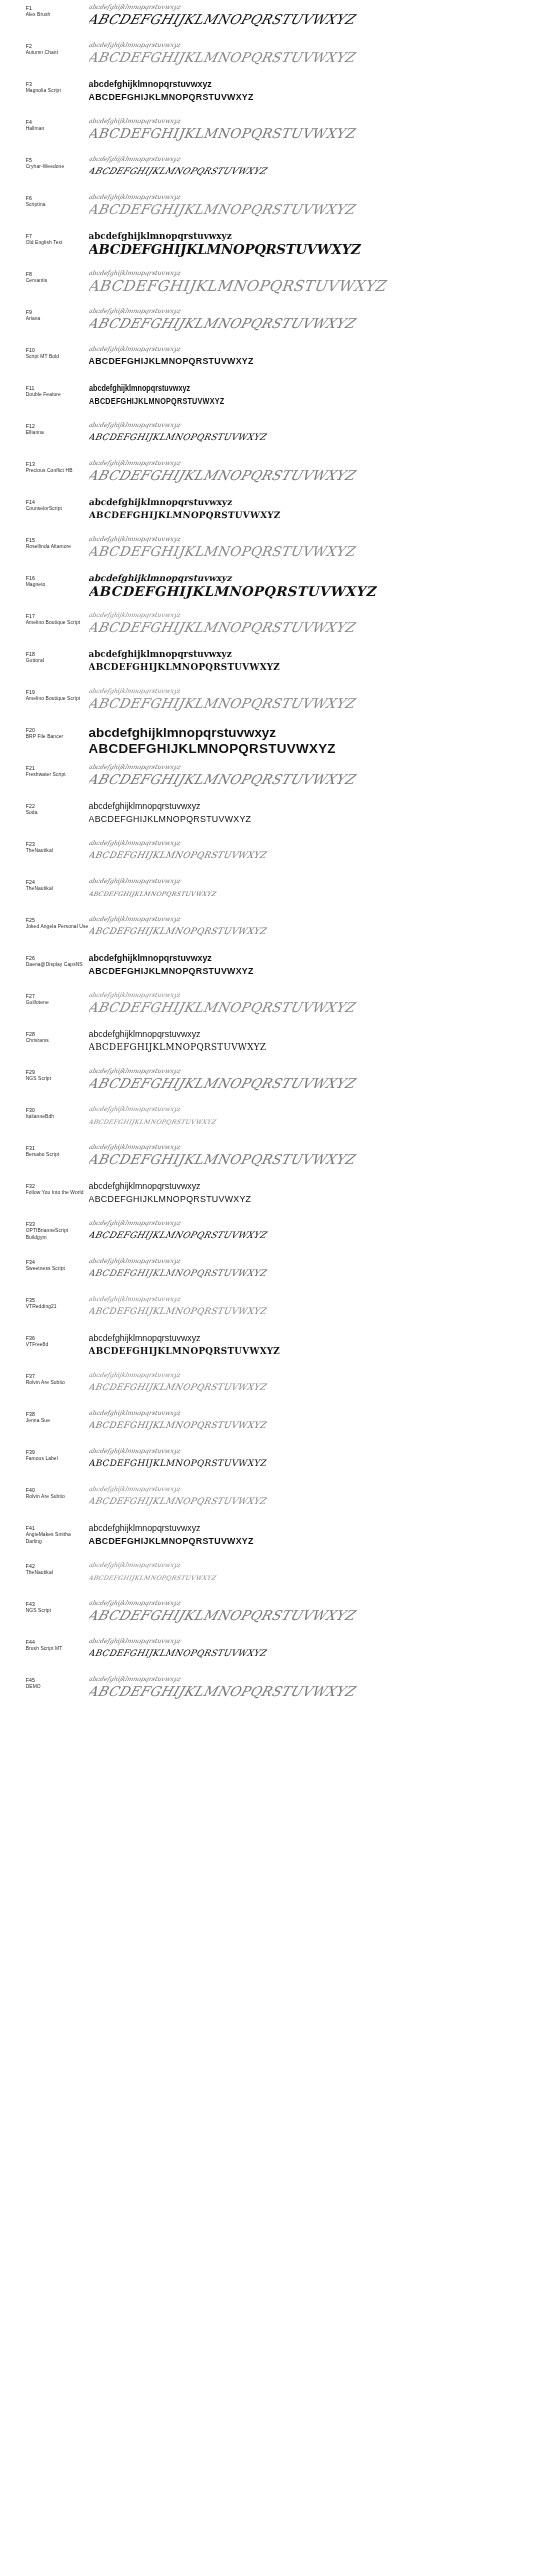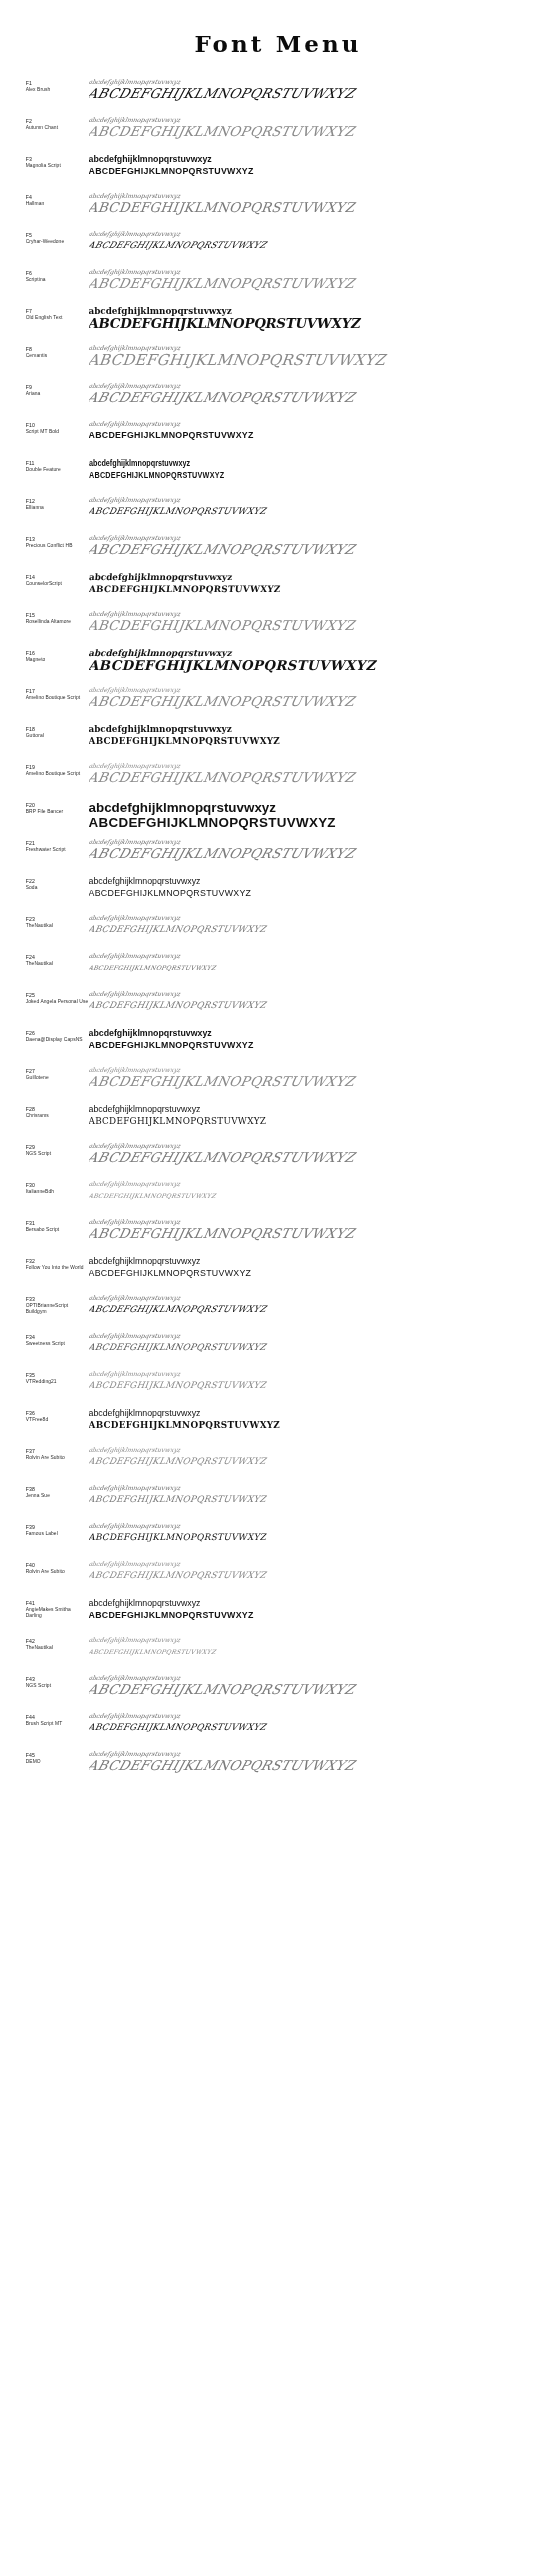--- a/index.html
+++ b/index.html
@@ -103,23 +103,20 @@
   .big    { font-size: 13.4px; }
   .bigger { font-size: 15px; }
   .faint  { color: #8a8a8a; }
   .soft   { color: #7b7b7b; }
 </style>
 </head>
 <body>
 
 <div class="page">
 
-  <div class="title-bar">
-    <h1>Font  Menu</h1>
-  </div>
 
   <div class="font-table" id="font-table">
       <div class="font-row">
         <div class="row-index">
           <div class="idx">F1</div>
           <div class="fname">Alex Brush</div>
         </div>
         <div class="row-sample">
           <div class="sample-lower"><span class="f-script-light tiny sk-18">abcdefghijklmnopqrstuvwxyz</span></div>
           <div class="sample-upper"><span class="f-script big sk-18">ABCDEFGHIJKLMNOPQRSTUVWXYZ</span></div>

